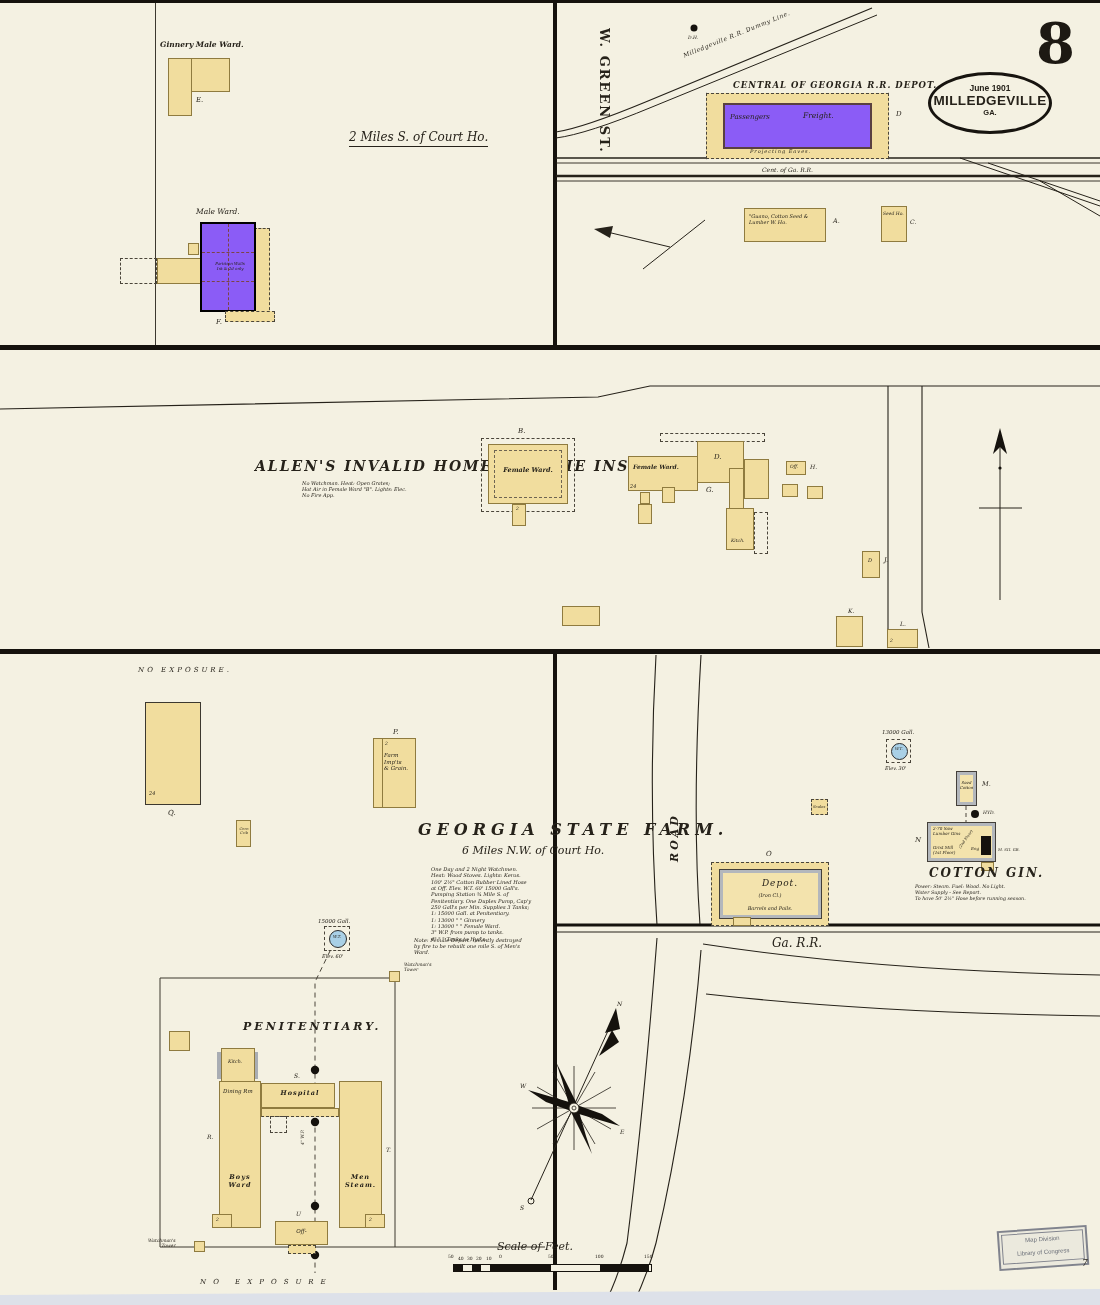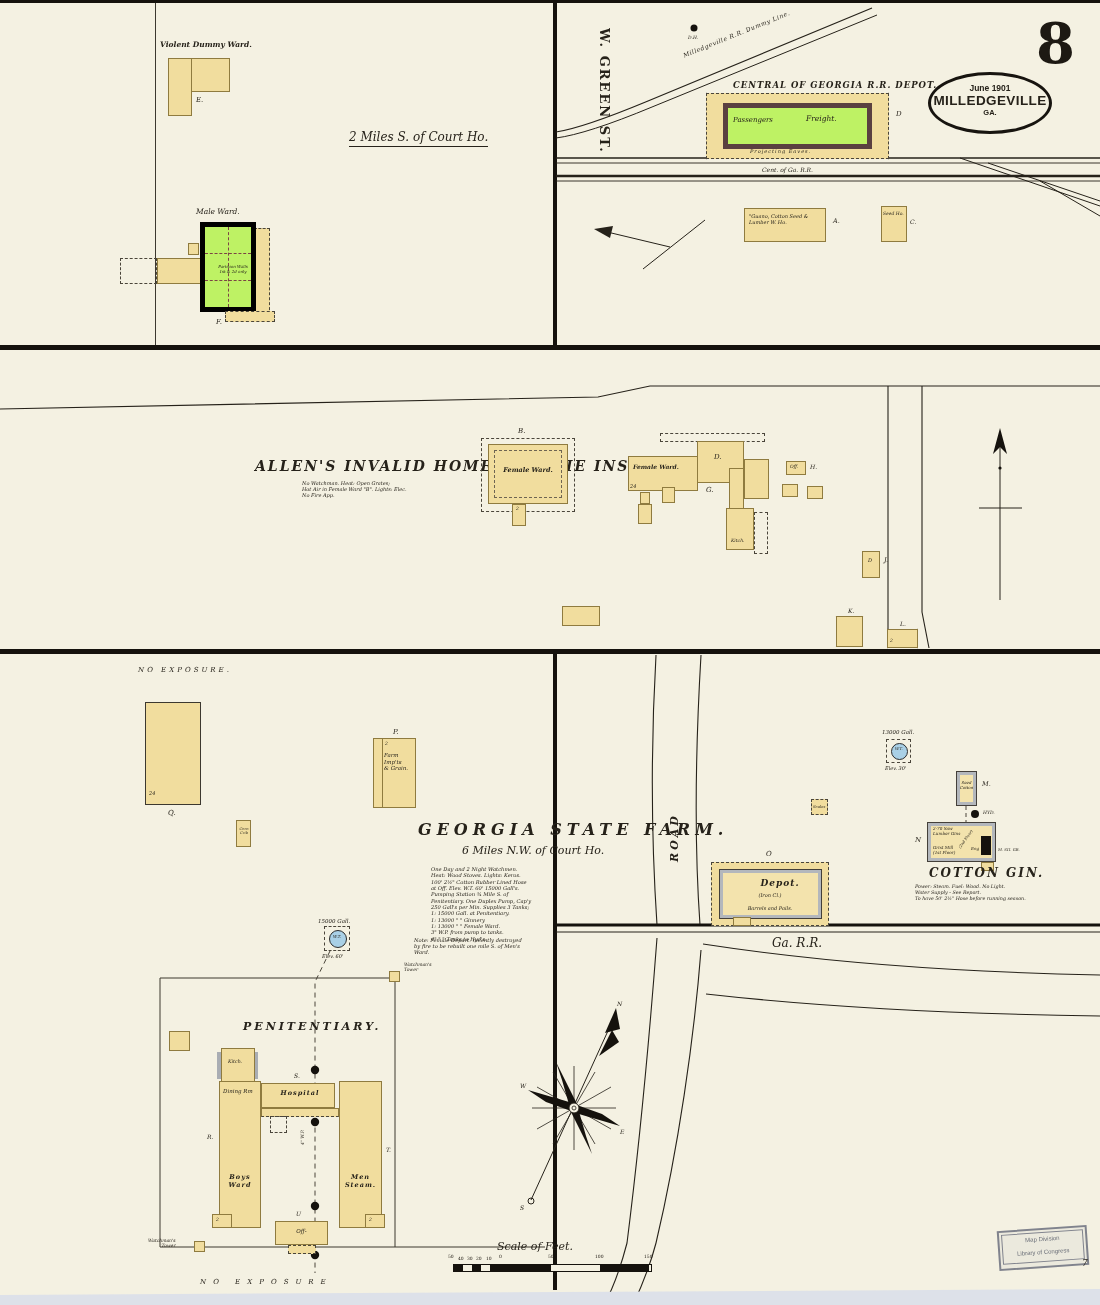--- a/index.html
+++ b/index.html
@@ -3,21 +3,21 @@
 <meta charset="utf-8">
 <style>
   html,body{margin:0;padding:0;background:#cfd3da;}
   .sheet{position:relative;width:1100px;height:1305px;background:#f4f1e2;overflow:hidden;
          font-family:"DejaVu Serif", serif;color:#26221a;}
   .lbl{position:absolute;font-style:italic;white-space:pre-line;line-height:1.2;color:#26221a;}
   .b{position:absolute;box-sizing:border-box;}
   .yellow{background:#f1dd9e;border:1px solid #8f7b3f;}
   .ydash{background:#f1dd9e;border:1px dashed #4a453a;}
   .odash{border:1px dashed #4a453a;background:transparent;}
-  .pink{background:#bef264;border:5px solid #000000;}
+  .pink{background:#8b5cf6;border:2px solid #000000;}
   .iron{background:#f3e3ad;border:1px solid #44403a;box-shadow:inset 0 0 0 3px #b3b7bc;}
   .bar{position:absolute;background:#15120d;}
   .ctr{display:flex;align-items:center;justify-content:center;text-align:center;}
   svg.overlay{position:absolute;left:0;top:0;pointer-events:none;}
   .badge{position:absolute;border:3px solid #17140f;border-radius:50%;
          font-family:"Liberation Sans",sans-serif;text-align:center;}
   .stamp{position:absolute;border:2px solid #80838d;color:#6a6e78;text-align:center;
          font-family:"Liberation Sans",sans-serif;background:rgba(228,226,216,.55);}
   .scalecell{height:100%;float:left;}
 </style>
@@ -118,21 +118,21 @@
       <circle cx="574" cy="1108" r="5" fill="#f4f1e2" stroke="#26221a" stroke-width="1"></circle>
       <circle cx="574" cy="1108" r="2" fill="none" stroke="#26221a" stroke-width="0.8"></circle>
     </g>
 
     <path d="M966,806 V828" fill="none" stroke="#4a453a" stroke-width="1" stroke-dasharray="4 3"></path>
     <circle cx="975" cy="814" r="4" fill="#15120d"></circle>
 
     <circle cx="694" cy="28" r="3.5" fill="#15120d"></circle>
   </svg>
 
-  <div class="lbl" style="left:160px;top:40px;font-size:7.5px;font-weight:bold;">Violent Dummy Ward.</div>
+  <div class="lbl" style="left:160px;top:40px;font-size:7.5px;font-weight:bold;">Ginnery Male Ward.</div>
   <div class="b yellow" style="left:168px;top:58px;width:62px;height:34px;"></div>
   <div class="b yellow" style="left:168px;top:58px;width:24px;height:58px;"></div>
   <div class="lbl" style="left:196px;top:96px;font-size:7px;">E.</div>
 
   <div class="lbl" style="left:349px;top:130px;font-size:12px;border-bottom:1.2px solid #26221a;padding-bottom:2px;">2 Miles S. of Court Ho.</div>
 
   <div class="lbl" style="left:196px;top:207px;font-size:7.5px;font-weight:normal;">Male Ward.</div>
   <div class="b ydash" style="left:254px;top:228px;width:16px;height:92px;"></div>
   <div class="b yellow" style="left:157px;top:258px;width:44px;height:26px;"></div>
   <div class="b odash" style="left:120px;top:258px;width:37px;height:26px;"></div>
@@ -315,21 +315,21 @@
   </div>
   <div class="b ydash" style="left:288px;top:1245px;width:28px;height:9px;"></div>
   <div class="lbl" style="left:200px;top:1278px;font-size:7px;letter-spacing:7px;">NO EXPOSURE</div>
 
   <div class="lbl" style="left:668px;top:862px;font-size:11px;font-weight:bold;letter-spacing:3px;transform:rotate(-90deg);transform-origin:left top;font-style:italic;">ROAD</div>
   <div class="lbl" style="left:772px;top:936px;font-size:12px;">Ga. R.R.</div>
 
   <div class="lbl" style="left:766px;top:850px;font-size:7px;">O</div>
   <div class="b ydash" style="left:711px;top:862px;width:118px;height:64px;"></div>
   <div class="b iron" style="left:719px;top:869px;width:103px;height:50px;">
-    <div class="lbl ctr" style="left:0;top:8px;width:120px;font-size:9px;font-weight:bold;text-align:left;letter-spacing:1px;">Depot.</div>
+    <div class="lbl ctr" style="left:0;top:8px;width:120px;font-size:9px;font-weight:normal;text-align:left;letter-spacing:1px;">Depot.</div>
     <div class="lbl ctr" style="left:0;top:22px;width:100px;font-size:5px;text-align:center;">(Iron Cl.)</div>
     <div class="lbl ctr" style="left:0;top:35px;width:100px;font-size:5px;text-align:center;">Barrels and Pails.</div>
   </div>
   <div class="b yellow" style="left:733px;top:917px;width:18px;height:9px;"></div>
 
   <div class="lbl" style="left:617px;top:1000px;font-size:6px;">N</div>
   <div class="lbl" style="left:520px;top:1082px;font-size:6px;">W</div>
   <div class="lbl" style="left:620px;top:1128px;font-size:6px;">E</div>
   <div class="lbl" style="left:520px;top:1204px;font-size:6px;">S</div>
 

